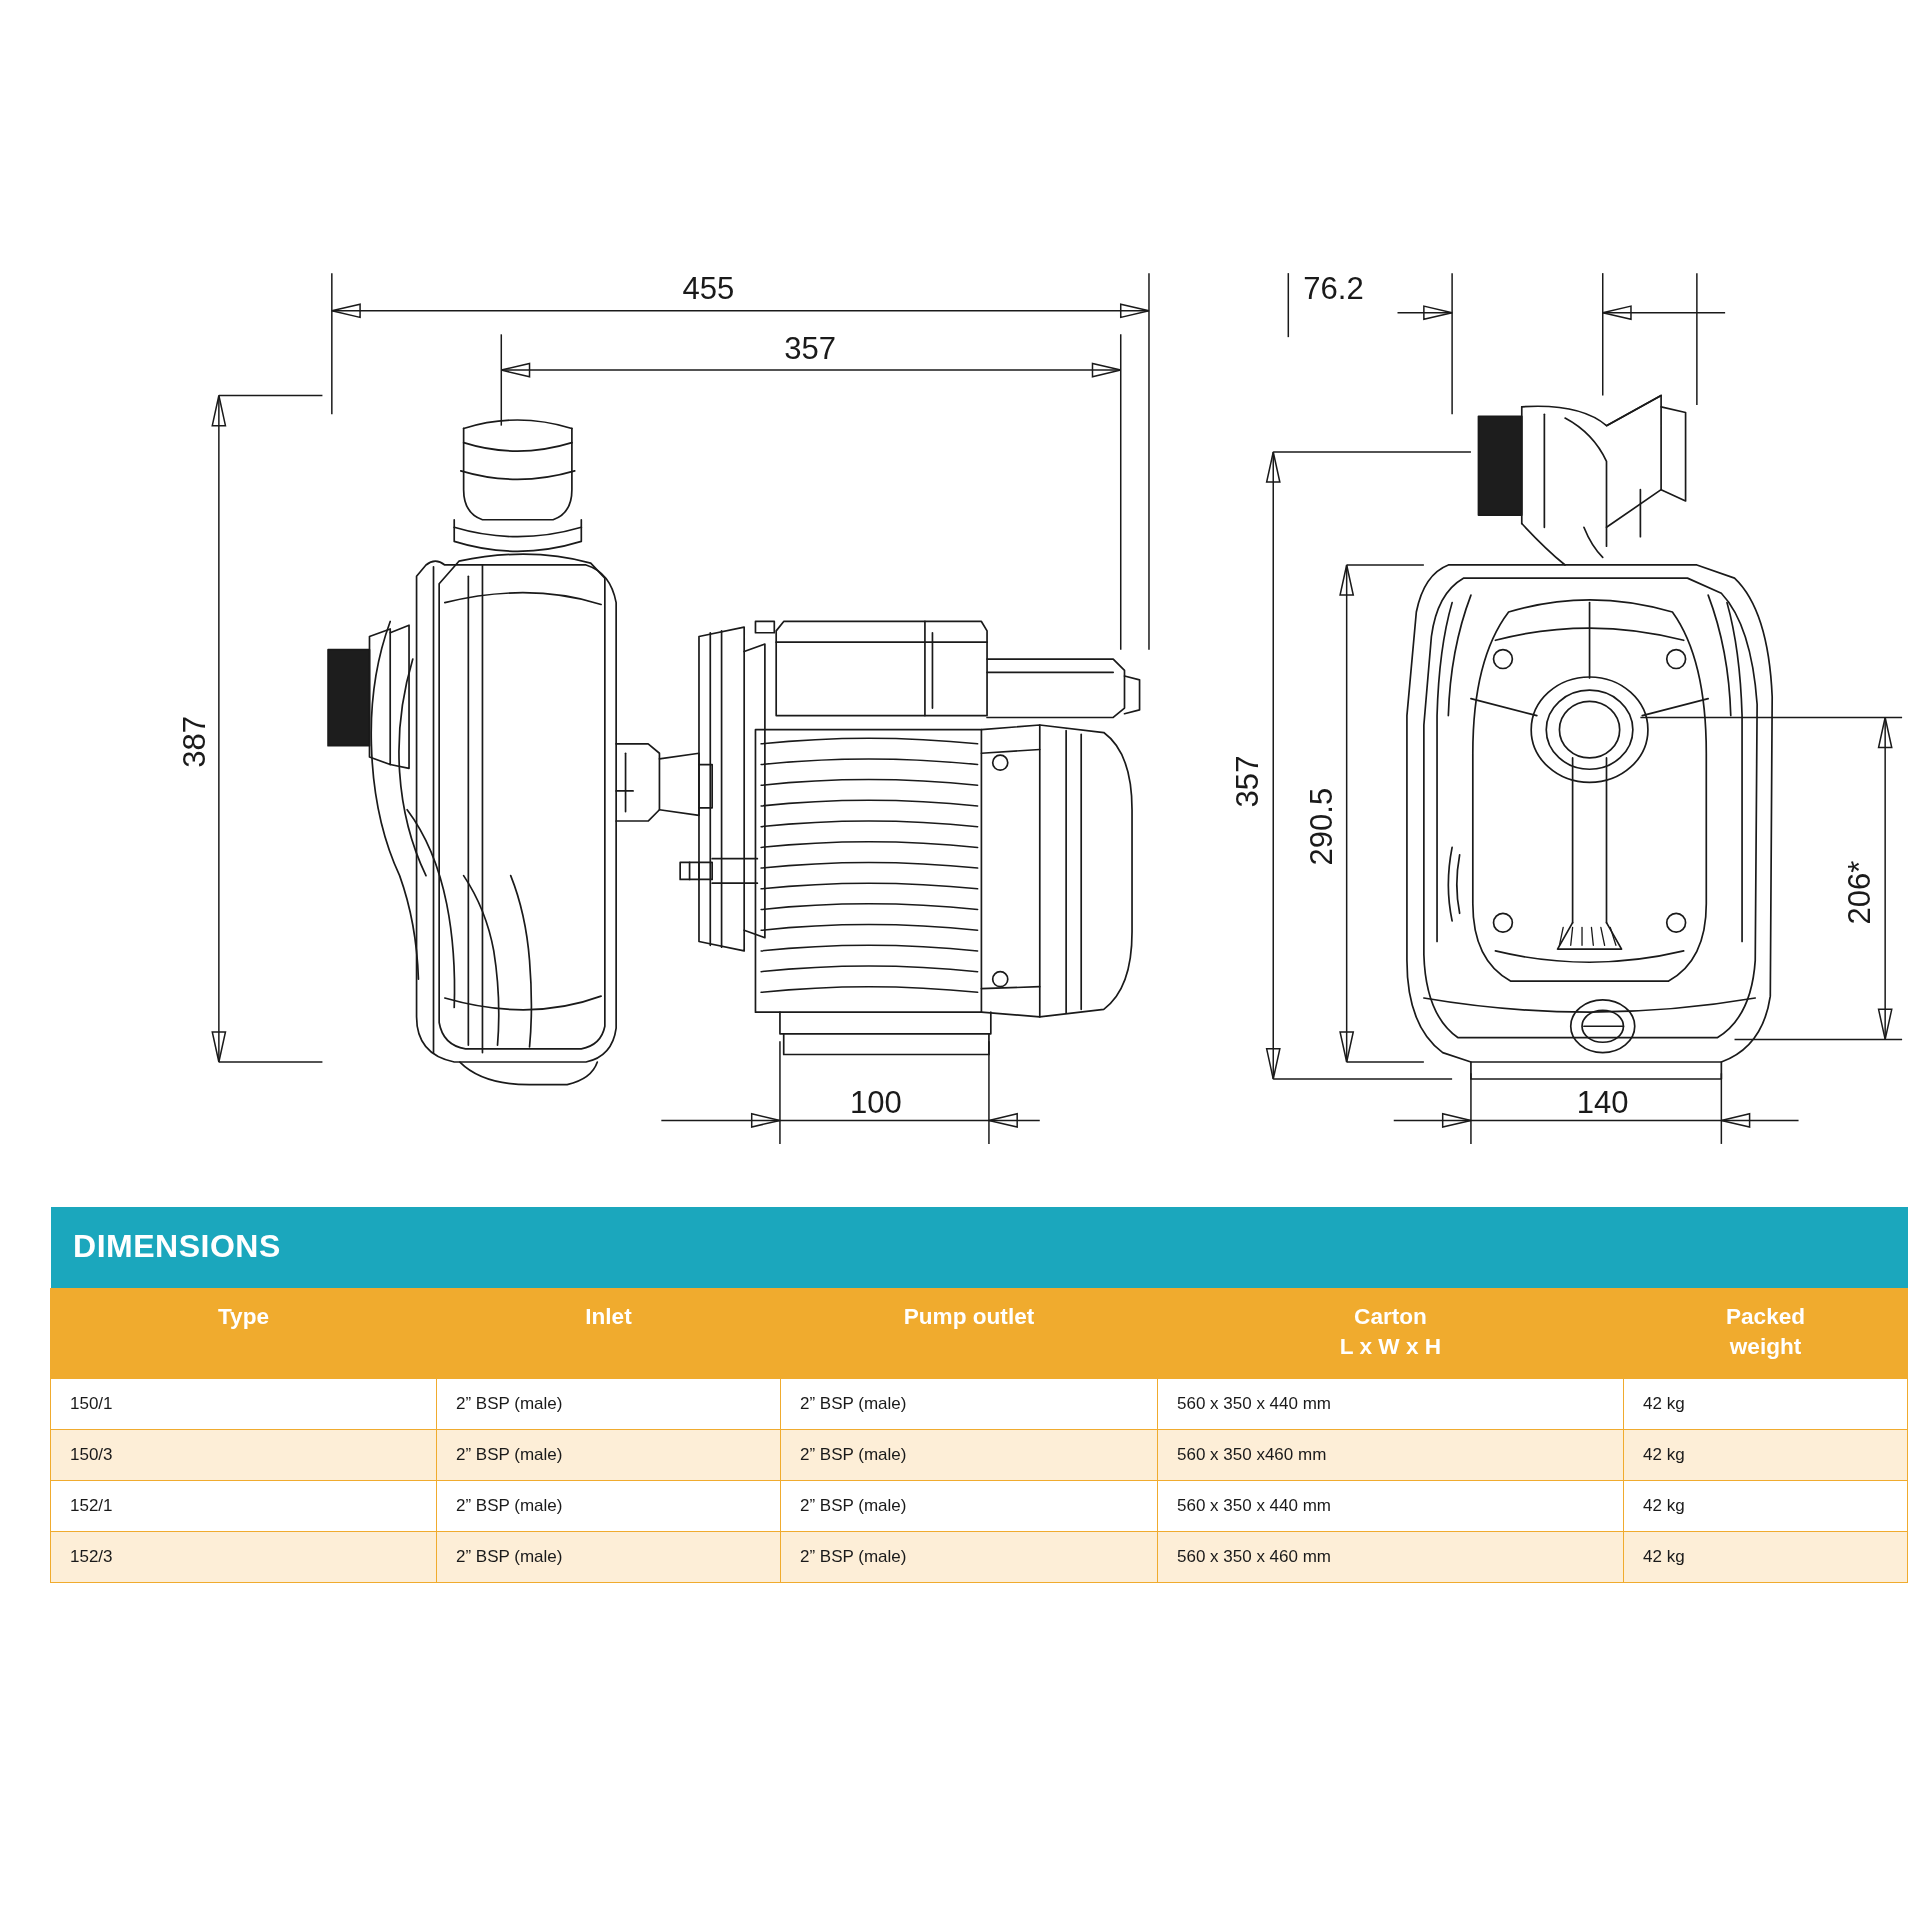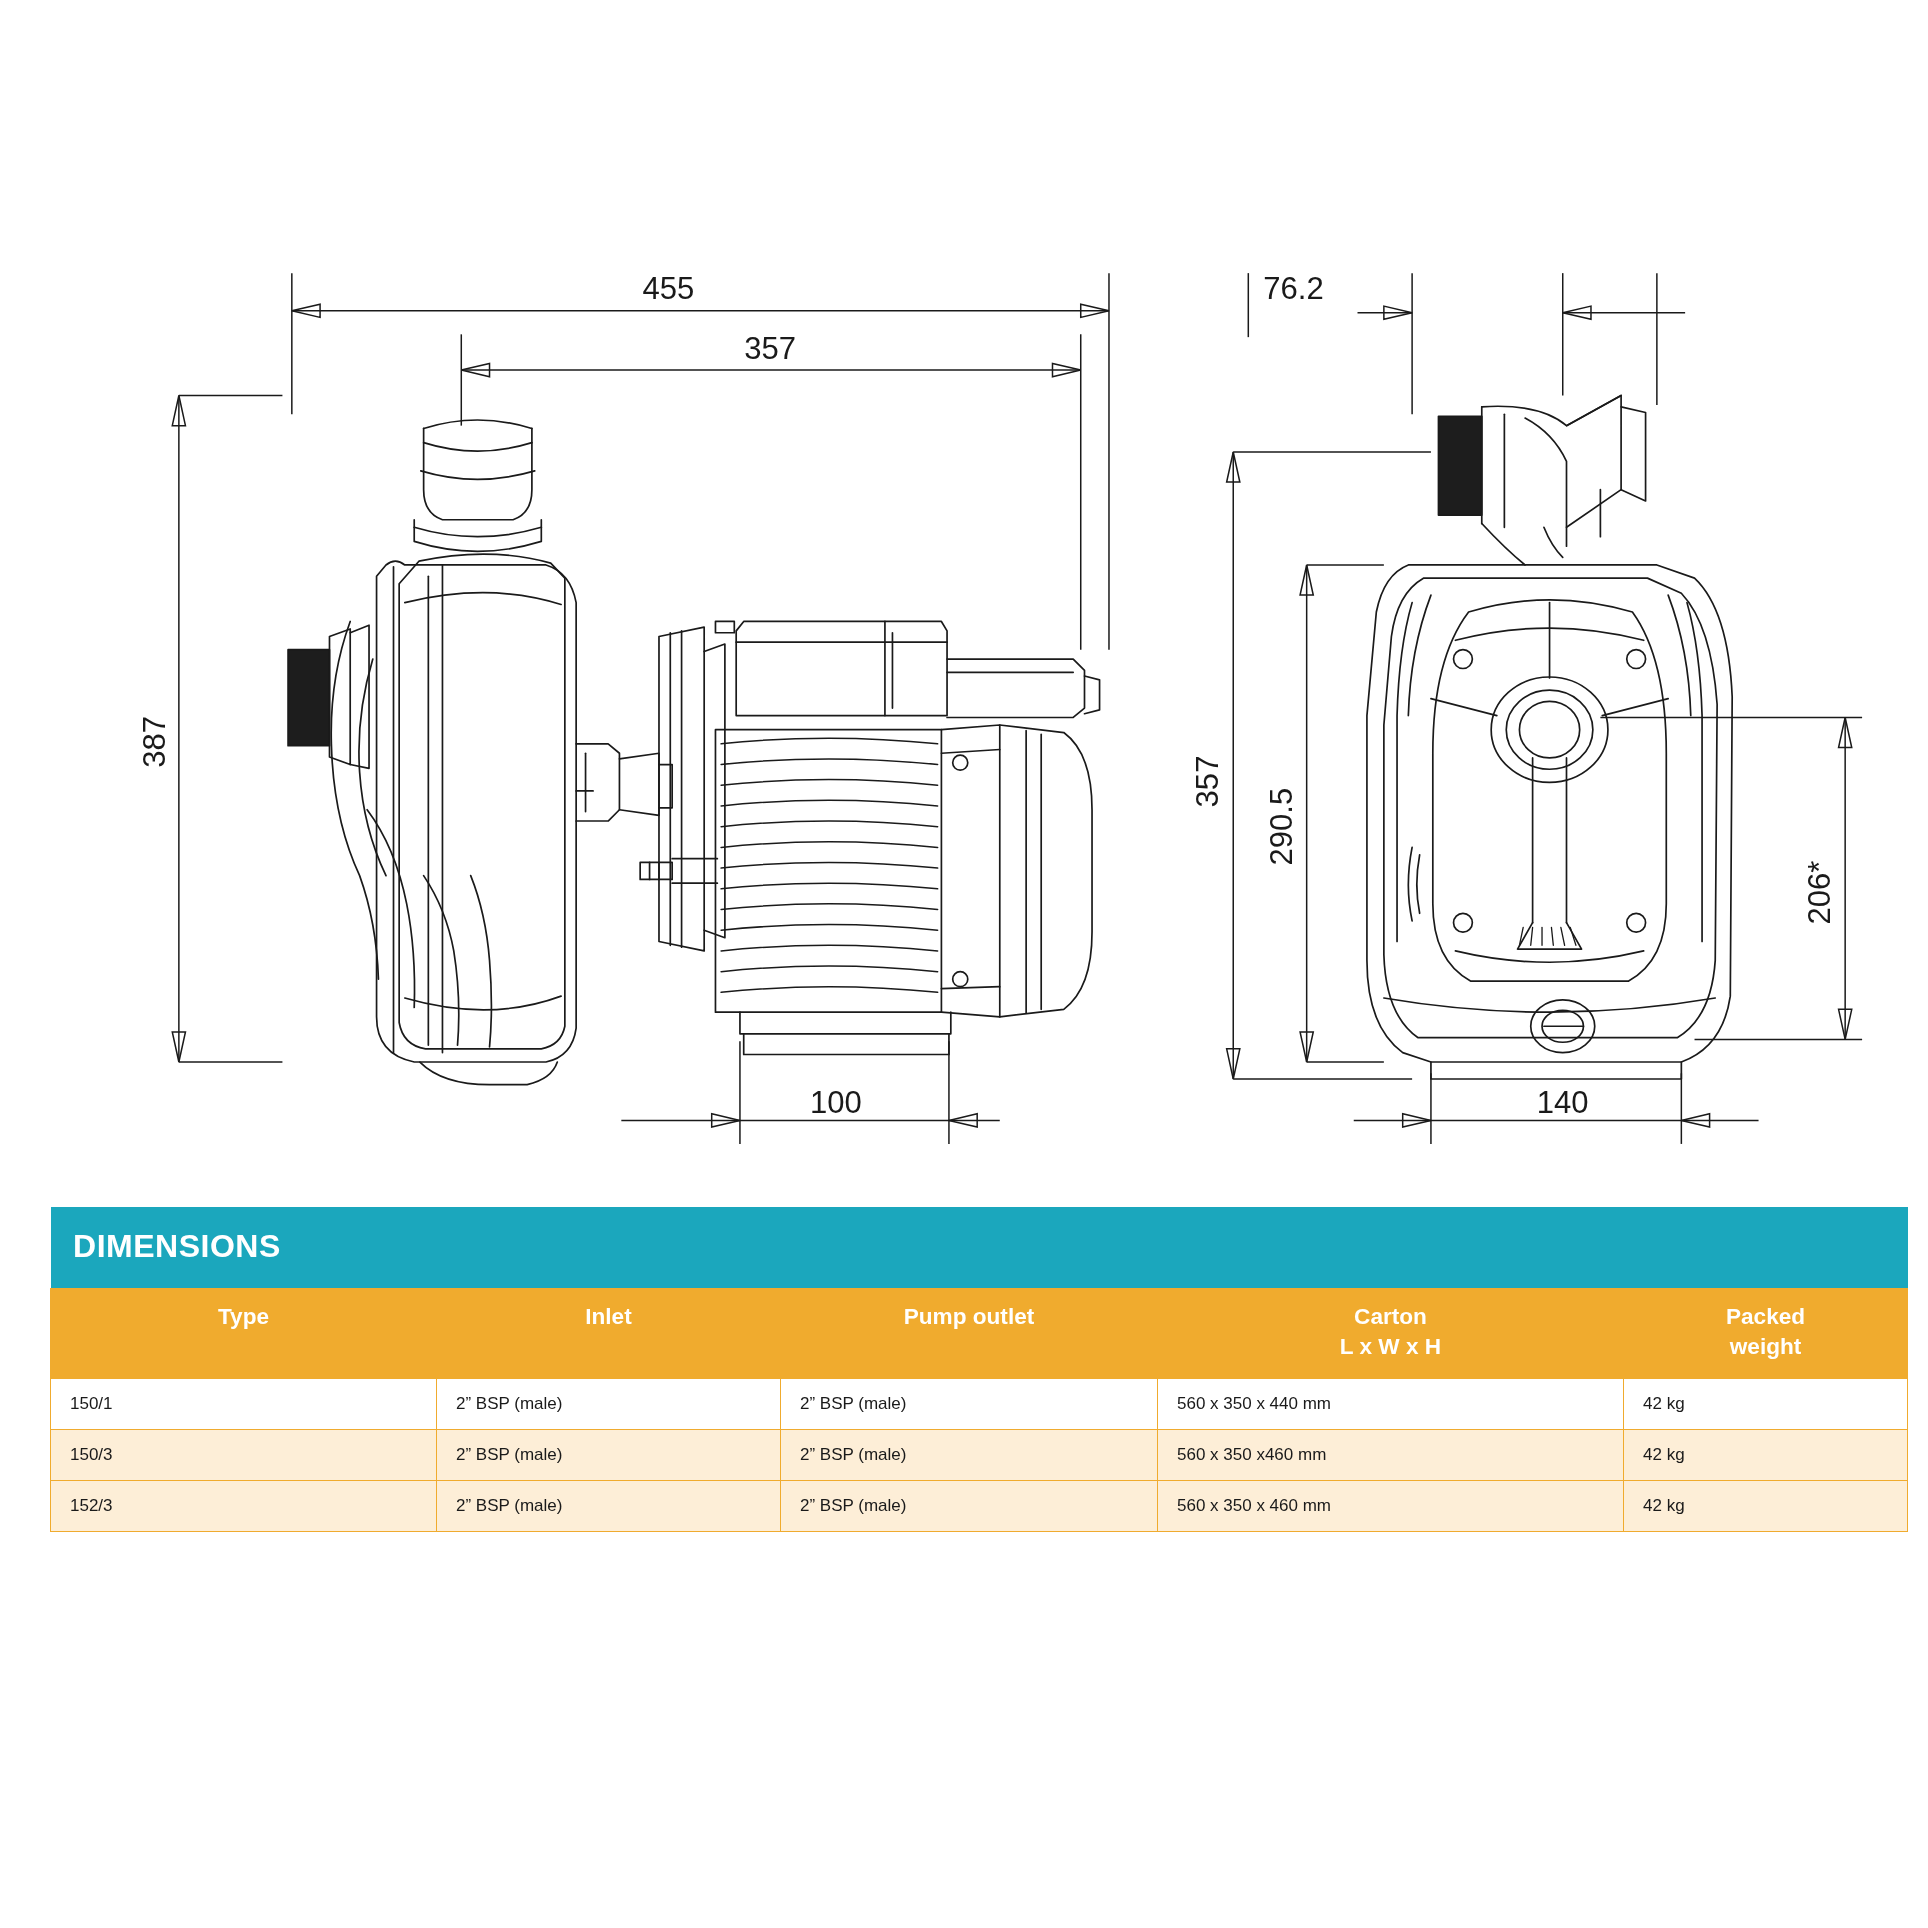--- a/index.html
+++ b/index.html
@@ -20,20 +20,21 @@
     height: 1928px;
   }
 
   
   .drawing {
     position: absolute;
     left: 0;
     top: 0;
     width: 1676px;
     height: 1177px;
+    padding-left: 40px;
   }
   .drawing svg {
     display: block;
   }
 
   
   .dim-table {
     position: absolute;
     left: 50px;
     top: 1207px;
@@ -345,20 +346,27 @@
         <td class="cell">560 x 350 x 440 mm</td>
         <td class="cell">42 kg</td>
       </tr>
       <tr class="alt">
         <td class="cell">150/3</td>
         <td class="cell">2” BSP (male)</td>
         <td class="cell">2” BSP (male)</td>
         <td class="cell">560 x 350 x460 mm</td>
         <td class="cell">42 kg</td>
       </tr>
+      <tr>
+        <td class="cell">152/1</td>
+        <td class="cell">2” BSP (male)</td>
+        <td class="cell">2” BSP (male)</td>
+        <td class="cell">560 x 350 x 440 mm</td>
+        <td class="cell">42 kg</td>
+      </tr>
       <tr class="alt">
         <td class="cell">152/3</td>
         <td class="cell">2” BSP (male)</td>
         <td class="cell">2” BSP (male)</td>
         <td class="cell">560 x 350 x 460 mm</td>
         <td class="cell">42 kg</td>
       </tr>
     </tbody>
   </table>
 

